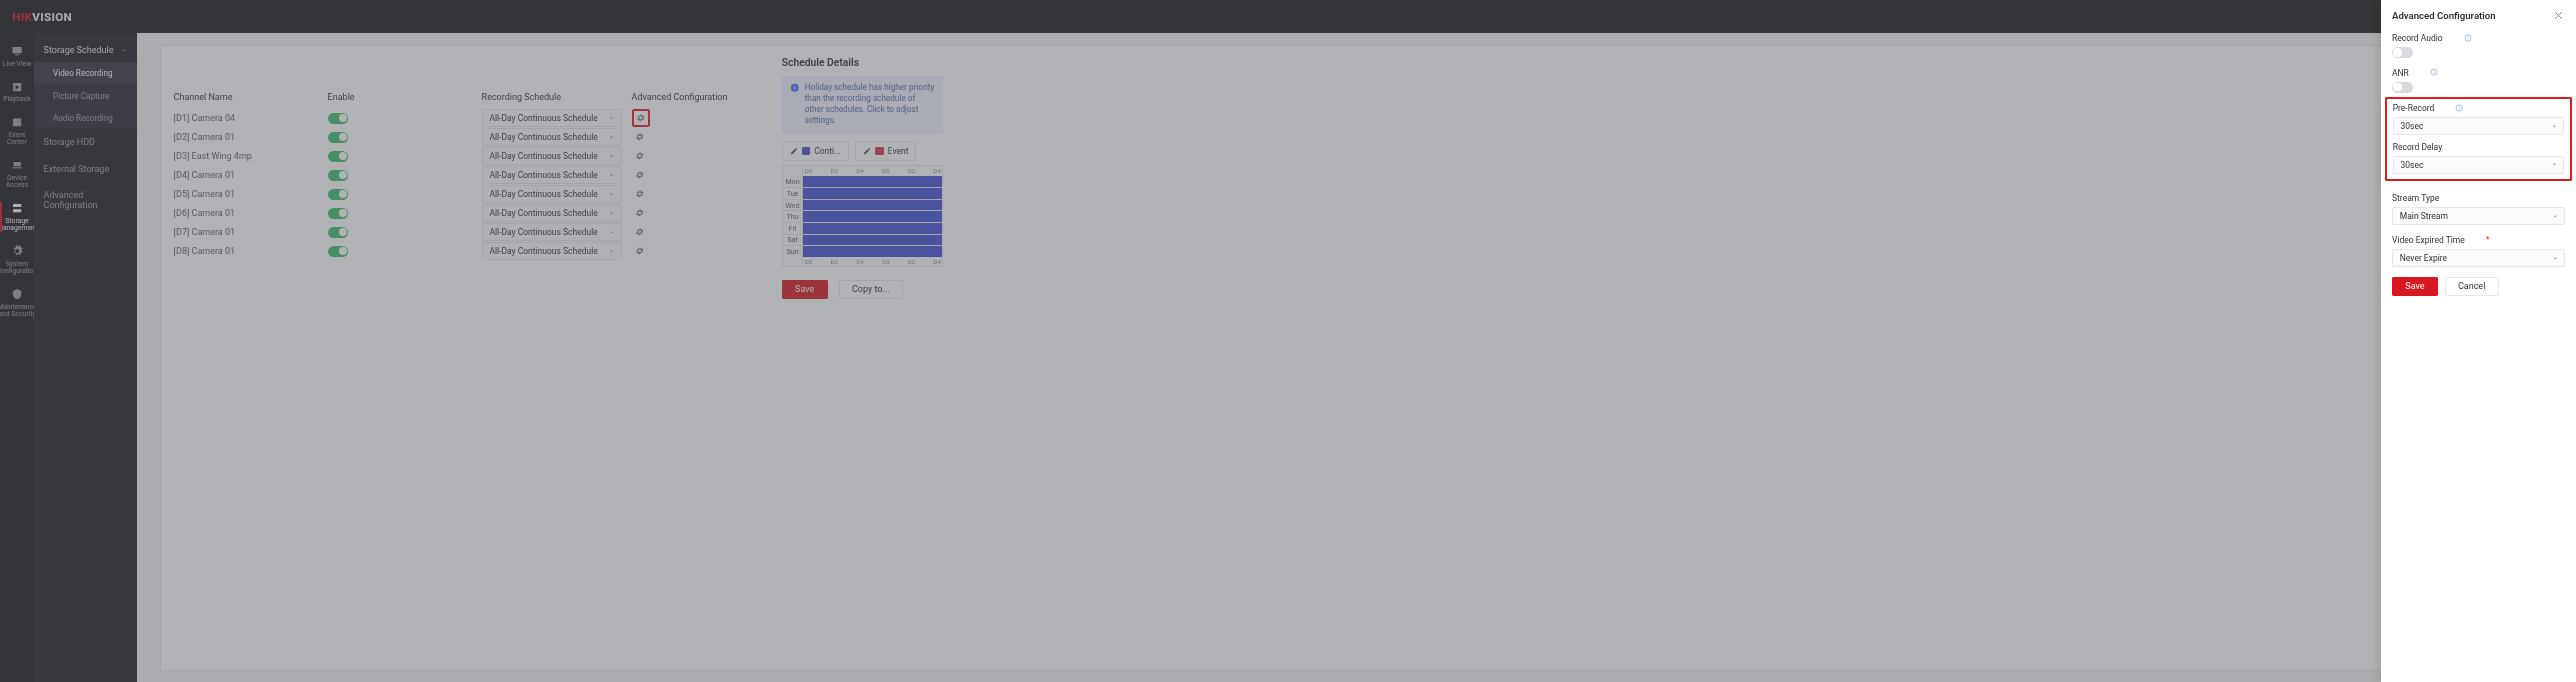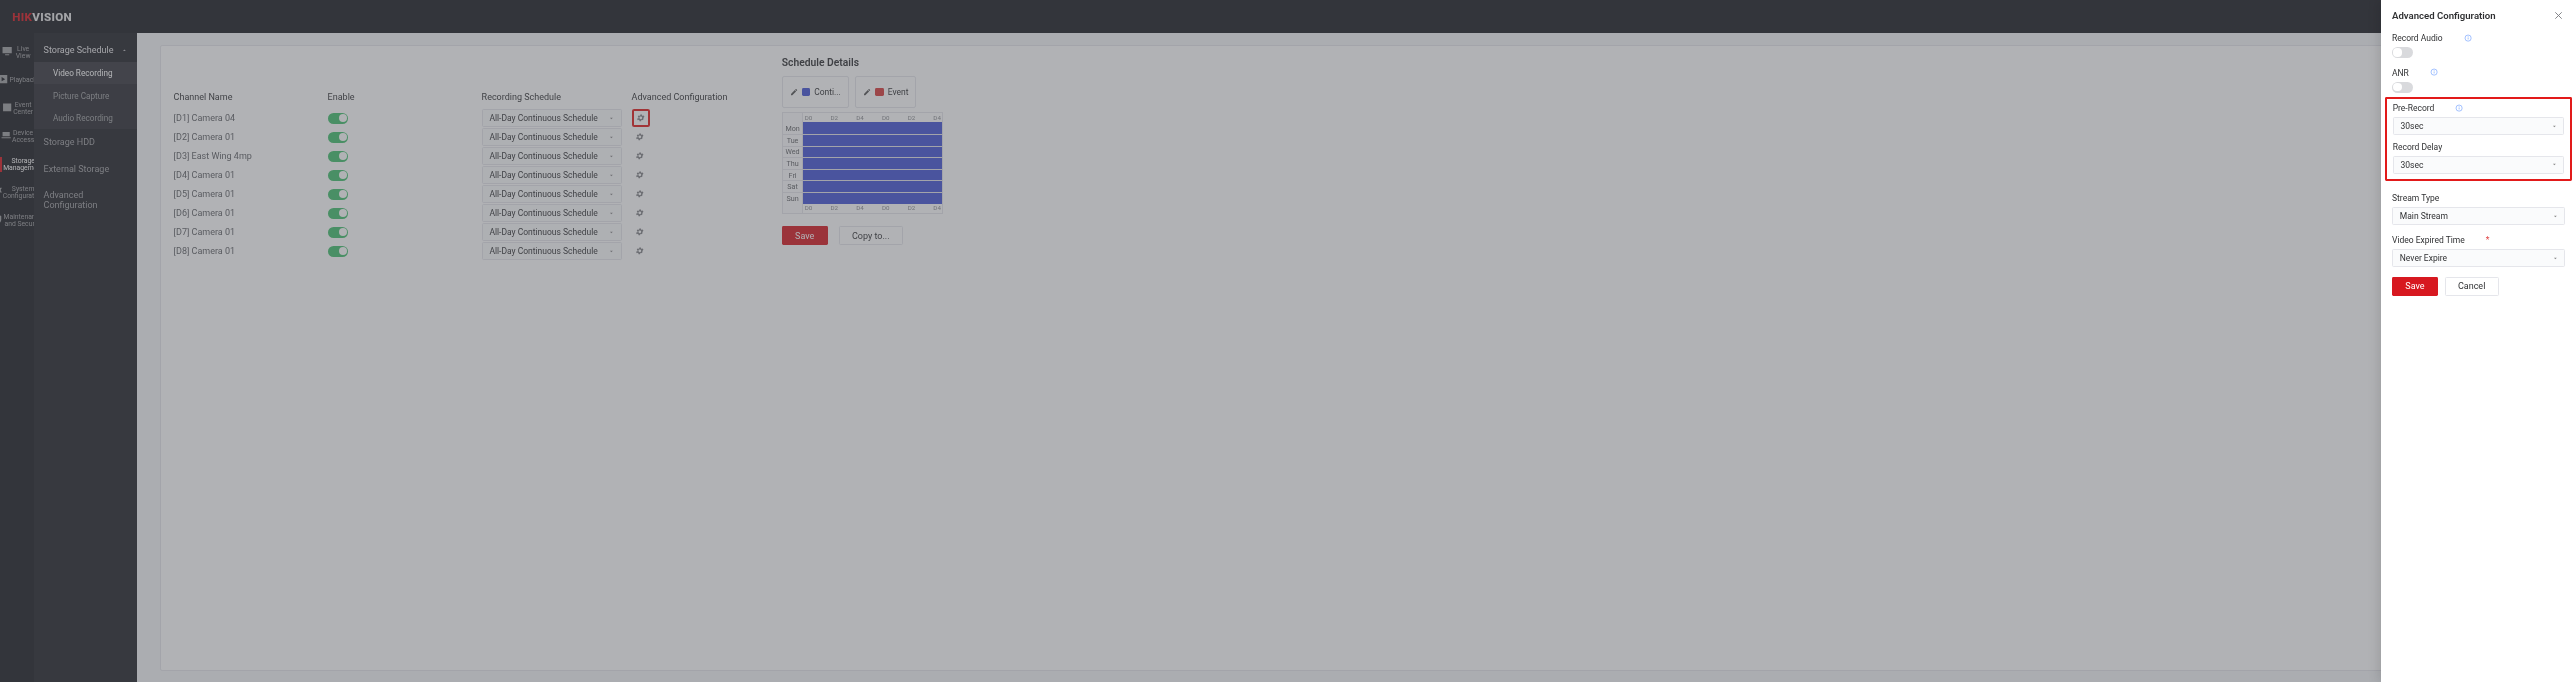--- a/index.html
+++ b/index.html
@@ -26,21 +26,21 @@
   .topbar { position: absolute; top:0; left:0; right:0; height: 33px; background: var(--nav-bg); display:flex; align-items:center; }
   .brand { margin-left: 12.3px; height: 100%; display:flex; align-items:center; }
   .brand .hik { color: var(--brand-red); font-weight: 800; letter-spacing: 0.3px; font-size: 11.6px; }
   .brand .vision { color: #e8e8e8; font-weight: 800; letter-spacing: 0.3px; font-size: 11.6px; }
   .top-right { margin-left: auto; display:flex; align-items:center; height:100%; }
   .top-send { width: 37px; height:100%; display:flex; align-items:center; justify-content:center; color:#d4d5d7; }
   .top-search { display:flex; align-items:center; gap:6.8px; background:#2a2b31; color:#8e8f93; height:100%; padding:0 12.3px 0 9.6px; width:157px; }
   .top-search input { background:transparent; border:none; outline:none; color:#c9cacc; font-size:9px; width:100%; }
   
   .rail { position:absolute; top:33px; left:0; bottom:0; width:34px; background:var(--nav-bg); display:flex; flex-direction:column; align-items:center; padding-top:5.5px; z-index:2; }
-  .rail-item { width:34px; display:flex; flex-direction:row; align-items:center; justify-content:center; color:var(--nav-text-dim); font-size:6.8px; line-height:7.5px; text-align:center; padding:6.8px 1.4px 5.5px; cursor:pointer; position:relative; }
+  .rail-item { width:34px; display:flex; flex-direction:column; align-items:center; justify-content:center; color:var(--nav-text-dim); font-size:6.8px; line-height:7.5px; text-align:center; padding:6.8px 1.4px 5.5px; cursor:pointer; position:relative; }
   .rail-item.active { color:#fff; }
   .rail-item.active::before { content:""; position:absolute; left:0; top:6.8px; bottom:6.8px; width:2.1px; background:var(--brand-red); }
   .rail-item .icn { width:12.3px; height:12.3px; margin-bottom:3.4px; display:flex; align-items:center; justify-content:center; }
   
   .sidebar { position:absolute; top:33px; left:34px; bottom:0; width:103px; background:var(--nav-bg2); color:var(--nav-text); padding-top:5.5px; z-index:2; }
   .side-head { display:flex; align-items:center; justify-content:space-between; padding:6.8px 9.6px; font-size:9px; color:#e6e6e8; cursor:pointer; }
   .side-group { background: var(--nav-bg3); }
   .side-item { font-size:8.2px; color:var(--nav-text-dim); padding:6.2px 9.6px 6.2px 19px; cursor:pointer; }
   .side-item.active { background: var(--nav-item-active); color:#fff; }
   .side-plain { font-size:9px; color:var(--nav-text-dim); padding:8.2px 9.6px; cursor:pointer; }
@@ -64,21 +64,21 @@
   .toggle::after { content:""; position:absolute; top:1.4px; right:1.4px; width:8.2px; height:8.2px; border-radius:50%; background:#fff; }
   .toggle.off { background:#d9dadd; }
   .toggle.off::after { left:1.4px; right:auto; }
   .gearbtn { width:16.4px; height:16.4px; display:flex; align-items:center; justify-content:center; color:#818286; cursor:pointer; border:0.7px solid transparent; border-radius:2.1px; }
   .gearbtn.hl { border:2.1px solid #e21a1a; width:18px; height:18px; }
   
   .details-title { font-size:10.3px; font-weight:600; color:var(--text); margin-bottom:6.8px; }
   .note { display:flex; gap:5.5px; background:#f1f4ff; border:0.7px solid #e3e9ff; color:#5a6b99; font-size:8.2px; padding:5.5px 6.8px; border-radius:2.1px; line-height:11px; margin-bottom:8.2px; }
   .note .info { flex:none; margin-top:0.7px; }
   .legend { display:flex; gap:6.8px; margin-bottom:4.1px; }
-  .legend-btn { display:flex; align-items:center; gap:4.1px; border:0.7px solid var(--border); border-radius:2.1px; height:32px; padding:0 6.8px; font-size:8.5px; color:var(--text); cursor:pointer; background:#fff; }
+  .legend-btn { display:flex; align-items:center; gap:4.1px; border:0.7px solid var(--border); border-radius:2.1px; height:20px; padding:0 6.8px; font-size:8.5px; color:var(--text); cursor:pointer; background:#fff; }
   .legend-swatch { width:8.2px; height:8.2px; border-radius:1.4px; }
   .grid { border:0.7px solid var(--border); }
   .grid-row { display:flex; height:11.6px; border-top:0.7px solid var(--border); }
   .grid-row:first-child { border-top:none; }
   .grid-day { width:20.5px; font-size:7.2px; color:var(--text2); display:flex; align-items:center; justify-content:center; border-right:0.7px solid var(--border); background:#fcfcfd; }
   .grid-cells { flex:1; background:#4454d6; position:relative; }
   .grid-scale { display:flex; height:9.6px; }
   .grid-scale .sp { width:20.5px; border-right:0.7px solid var(--border); background:#fcfcfd; }
   .grid-scale .ticks { flex:1; display:flex; font-size:6.2px; color:#8a8c90; align-items:center; justify-content:space-between; padding:0 1.4px; }
   .actions { display:flex; gap:11px; margin-top:12.3px; }
@@ -381,20 +381,30 @@
                   <path fill="currentColor" d="M19.14 12.94a7.14 7.14 0 000-1.88l2.03-1.58-2-3.46-2.39.96a7.07 7.07 0 00-1.62-.94l-.36-2.54h-4l-.36 2.54c-.58.24-1.12.55-1.62.94l-2.39-.96-2 3.46 2.03 1.58a7.14 7.14 0 000 1.88L2.43 14.5l2 3.46 2.39-.96c.5.39 1.04.7 1.62.94l.36 2.54h4l.36-2.54c.58-.24 1.12-.55 1.62-.94l2.39.96 2-3.46-2.03-1.56zM12 15.5A3.5 3.5 0 1112 8.5a3.5 3.5 0 010 7z"></path>
                 </svg>
       </span>
     </div>
           </div>
         </div>
     </div>
 
     <div class="card-right">
       <div class="details-title">Schedule Details</div>
+      <div class="note">
+        <span class="info">
+            <svg width="9.6" height="9.6" viewBox="0 0 24 24" style="color:#4b73ff">
+              <circle cx="12" cy="12" r="10" fill="currentColor"></circle>
+              <rect x="11" y="10" width="2" height="7" fill="#fff"></rect>
+              <rect x="11" y="6" width="2" height="2" fill="#fff"></rect>
+            </svg>
+          </span>
+        <span>Holiday schedule has higher priority than the recording schedule of other schedules. Click to adjust settings.</span>
+      </div>
       <div class="legend">
         <div class="legend-btn">
           <svg width="8.2" height="8.2" viewBox="0 0 24 24" style="color:#555">
               <path fill="currentColor" d="M3 17.25V21h3.75L17.81 9.94l-3.75-3.75L3 17.25zM20.71 7.04a1 1 0 000-1.41l-2.34-2.34a1 1 0 00-1.41 0l-1.83 1.83 3.75 3.75 1.83-1.83z"></path>
             </svg>
           <span class="legend-swatch" style="background:#4454d6"></span>
           <span>Conti...</span>
         </div>
         <div class="legend-btn">
           <svg width="8.2" height="8.2" viewBox="0 0 24 24" style="color:#555">

